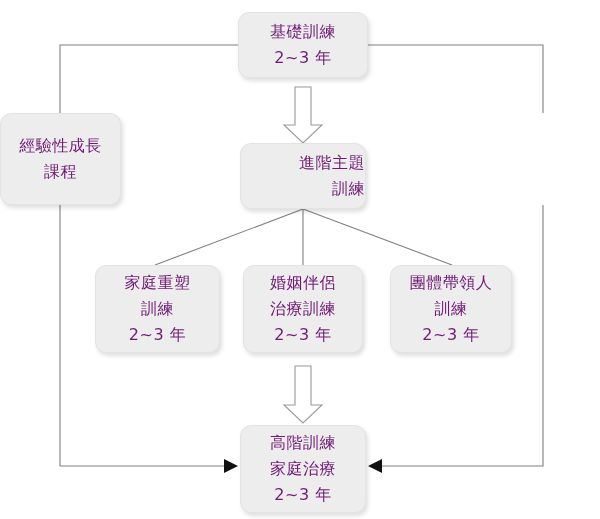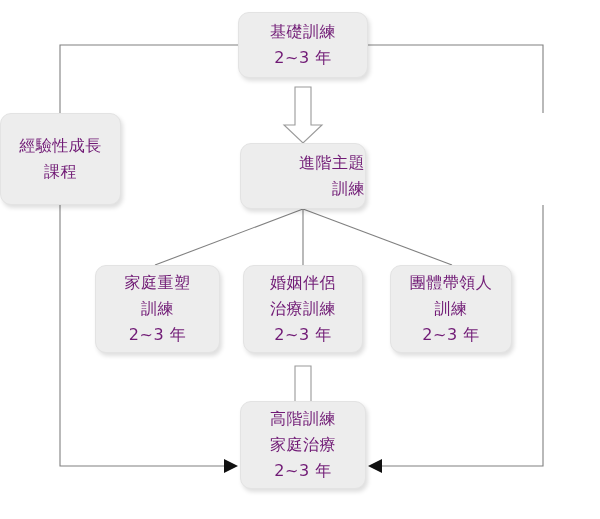--- a/index.html
+++ b/index.html
@@ -47,21 +47,21 @@
     white-space: nowrap;
   }
   
   #node-basic      { left: 238px; top: 12px;  width: 130px; height: 66px; }
   #node-experience { left: 0;  top: 113px; width: 121px; height: 92px; }
   #node-supervise  { left: 468px; top: 113px; width: 122px; height: 92px; }
   #node-advanced   { left: 240px; top: 143px; width: 126px; height: 66px; align-items: flex-end; }
   #node-family     { left: 95px;  top: 265px; width: 125px; height: 88px; }
   #node-couple     { left: 243px; top: 265px; width: 120px; height: 88px; text-align: right; }
   #node-group      { left: 390px; top: 265px; width: 122px; height: 88px; }
-  #node-highlevel  { left: 240px; top: 401px; width: 126px; height: 88px; }
+  #node-highlevel  { left: 240px; top: 425px; width: 126px; height: 88px; }
 </style>
 </head>
 <body>
 
 <div id="canvas">
 
   <svg id="connectors" viewBox="0 0 600 519" xmlns="http://www.w3.org/2000/svg">
 
     <path d="M 238 45 L 60 45 L 60 113" fill="none" stroke="#808080" stroke-width="1.1"></path>
 

